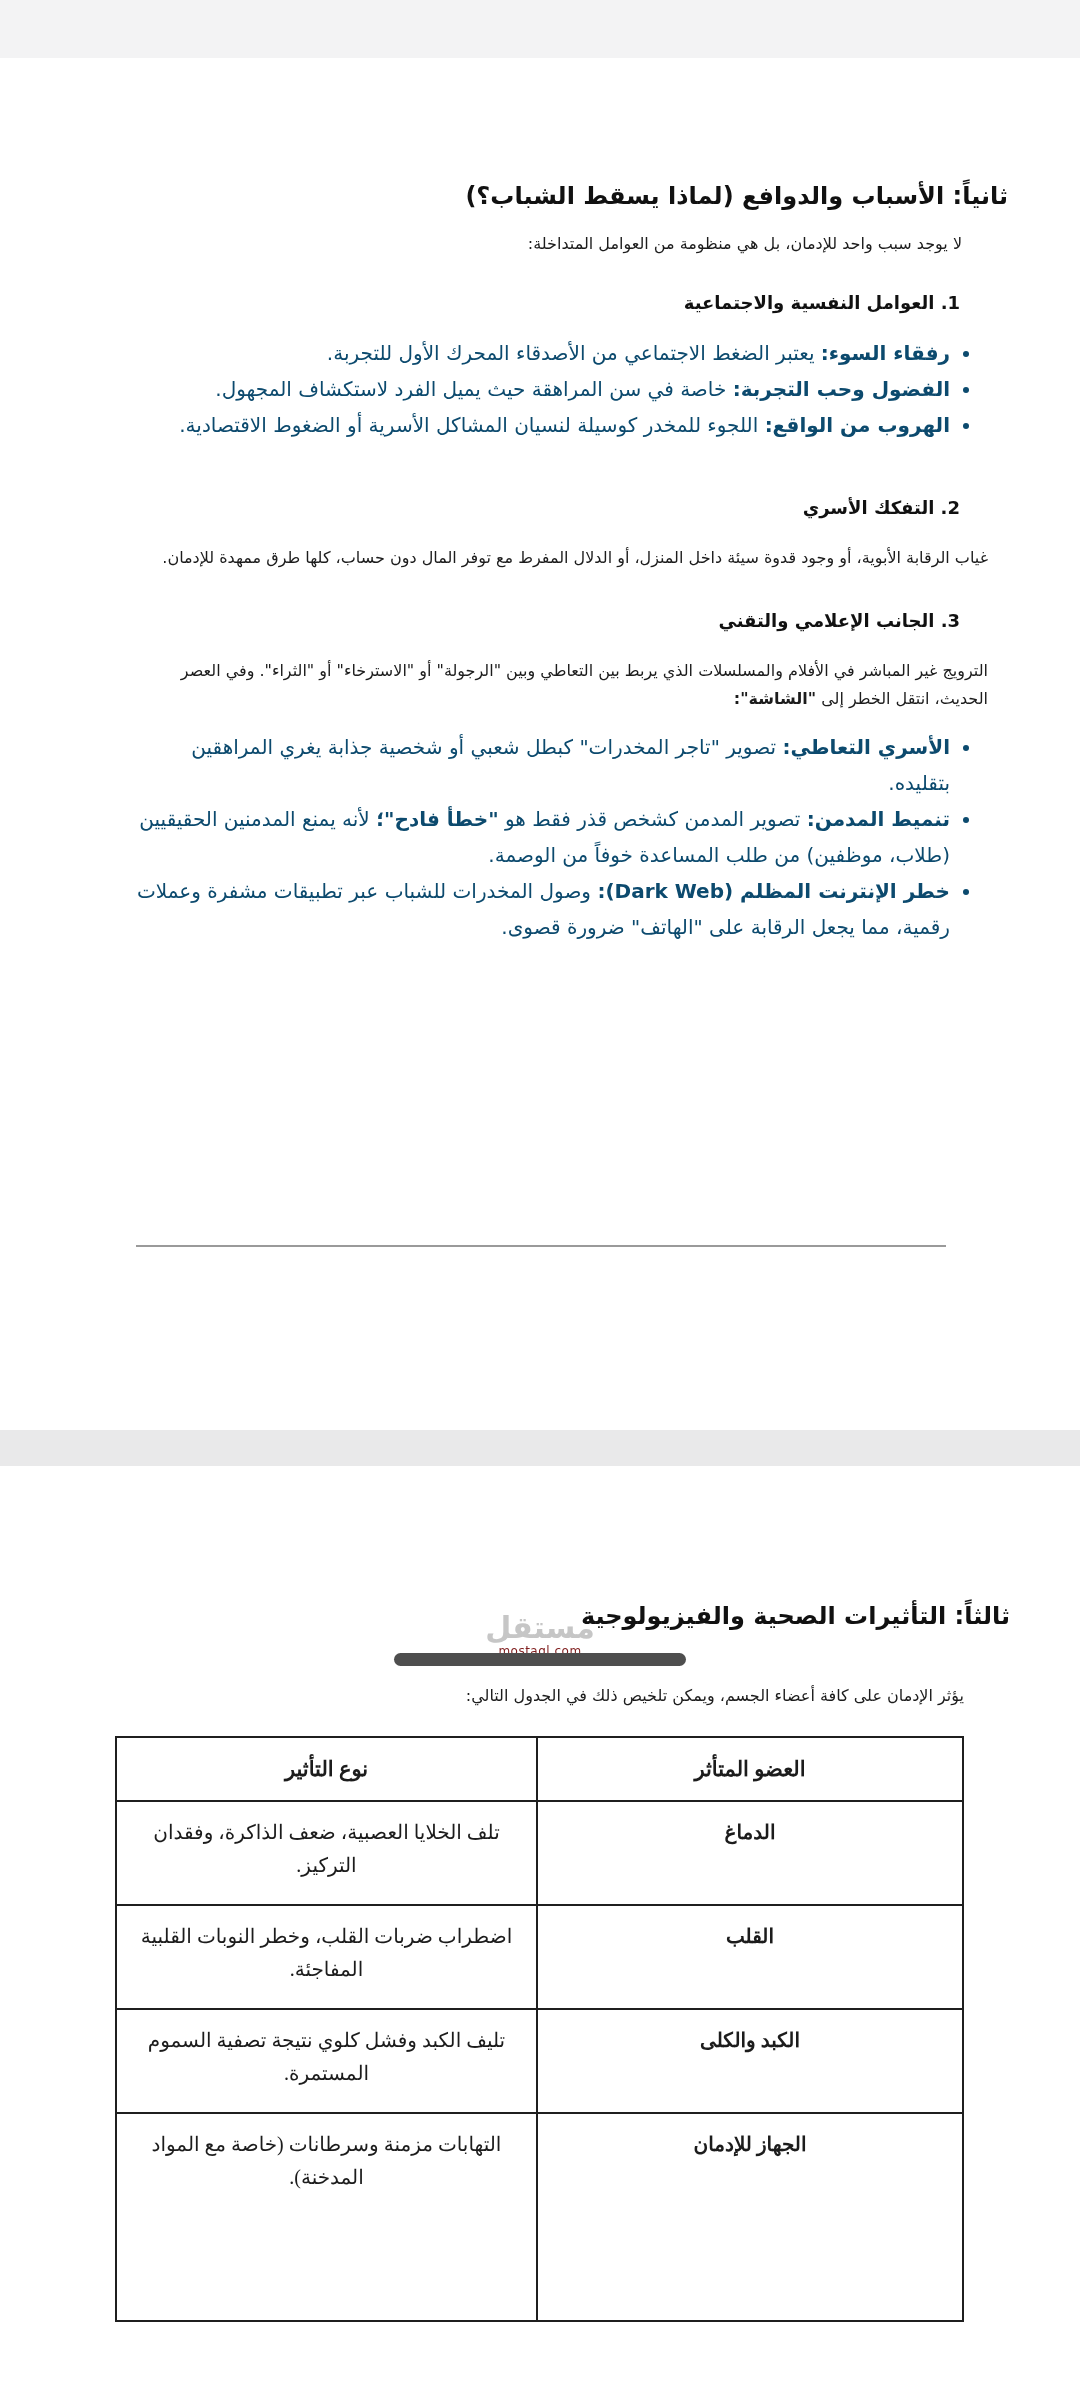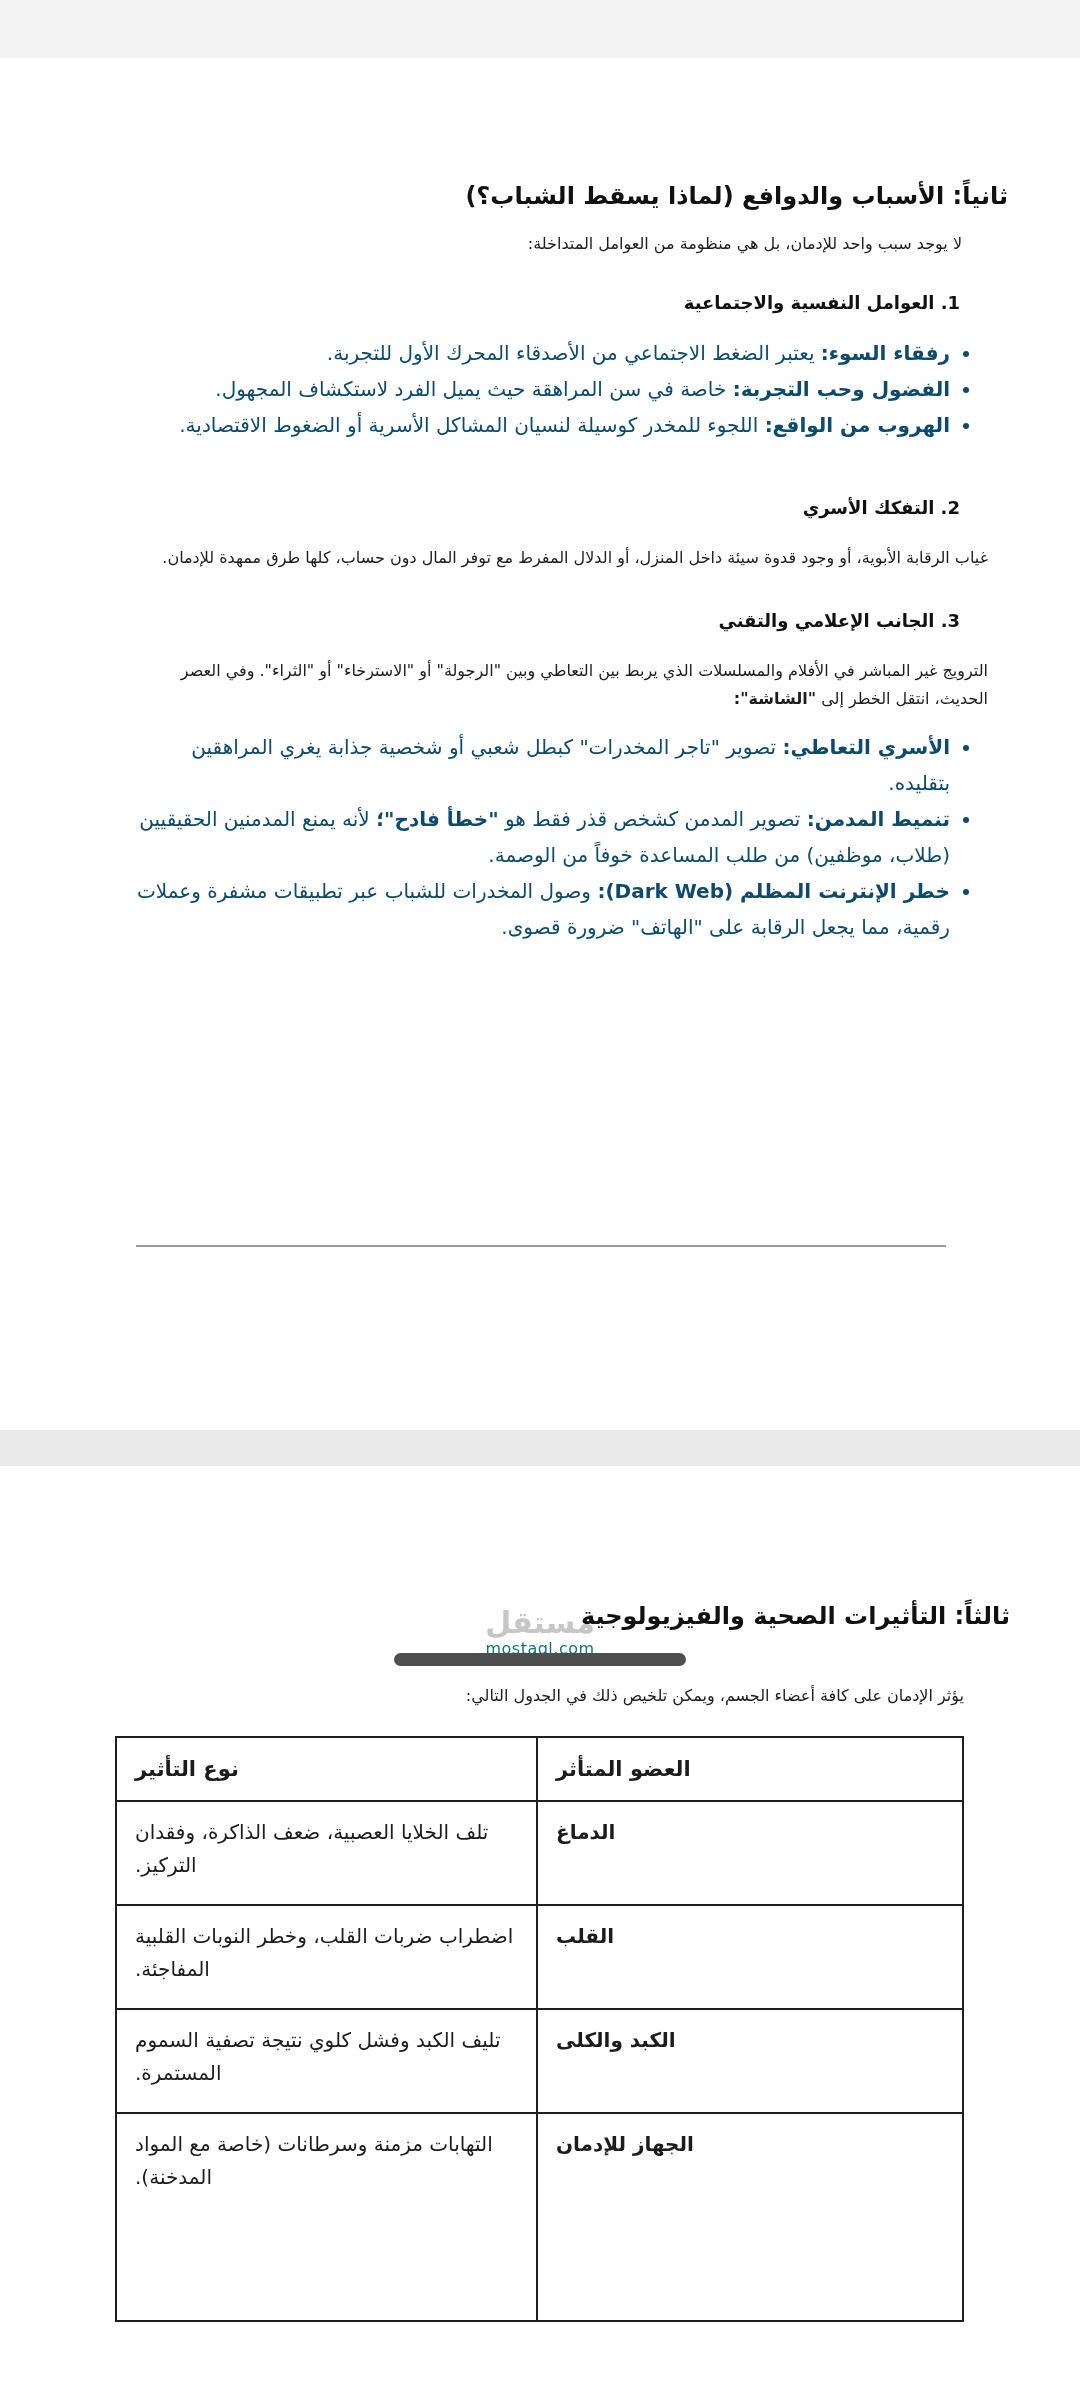--- a/index.html
+++ b/index.html
@@ -47,39 +47,40 @@
     border-collapse:collapse;
     table-layout:fixed;
     width:849px;
     margin-top:26px;
     margin-right:46px;
     direction:rtl;
   }
   .effects th, .effects td {
     border:2px solid #1f1f1f;
     vertical-align:top;
-    text-align:left;
+    text-align:center;
     padding:14px 18px;
     font-size:20px;
     line-height:1.65;
+    font-family:Liberation Serif, serif;
   }
   .effects th { font-weight:bold; font-size:21px; height:64px; }
   .effects td.organ { font-weight:bold; }
   .effects tr.row-std { height:104px; }
   .effects tr.row-tall { height:208px; }
 
   .watermark {
     position:absolute;
     bottom:30px; left:0; right:0;
     text-align:center;
     z-index:1;
     pointer-events:none;
   }
   .watermark .logo { font-size:30px; font-weight:bold; color:#c6c6c6; line-height:1.1; }
-  .watermark .site { font-size:16px; color:#0f766e; letter-spacing:0.5px; }
+  .watermark .site { font-size:12px; color:#7f1d1d; letter-spacing:0.5px; }
 
   .scroll-handle {
     position:absolute;
     bottom:22px;
     left:50%;
     transform:translateX(-50%);
     width:292px;
     height:13px;
     border-radius:7px;
     background:#4e4e4e;

